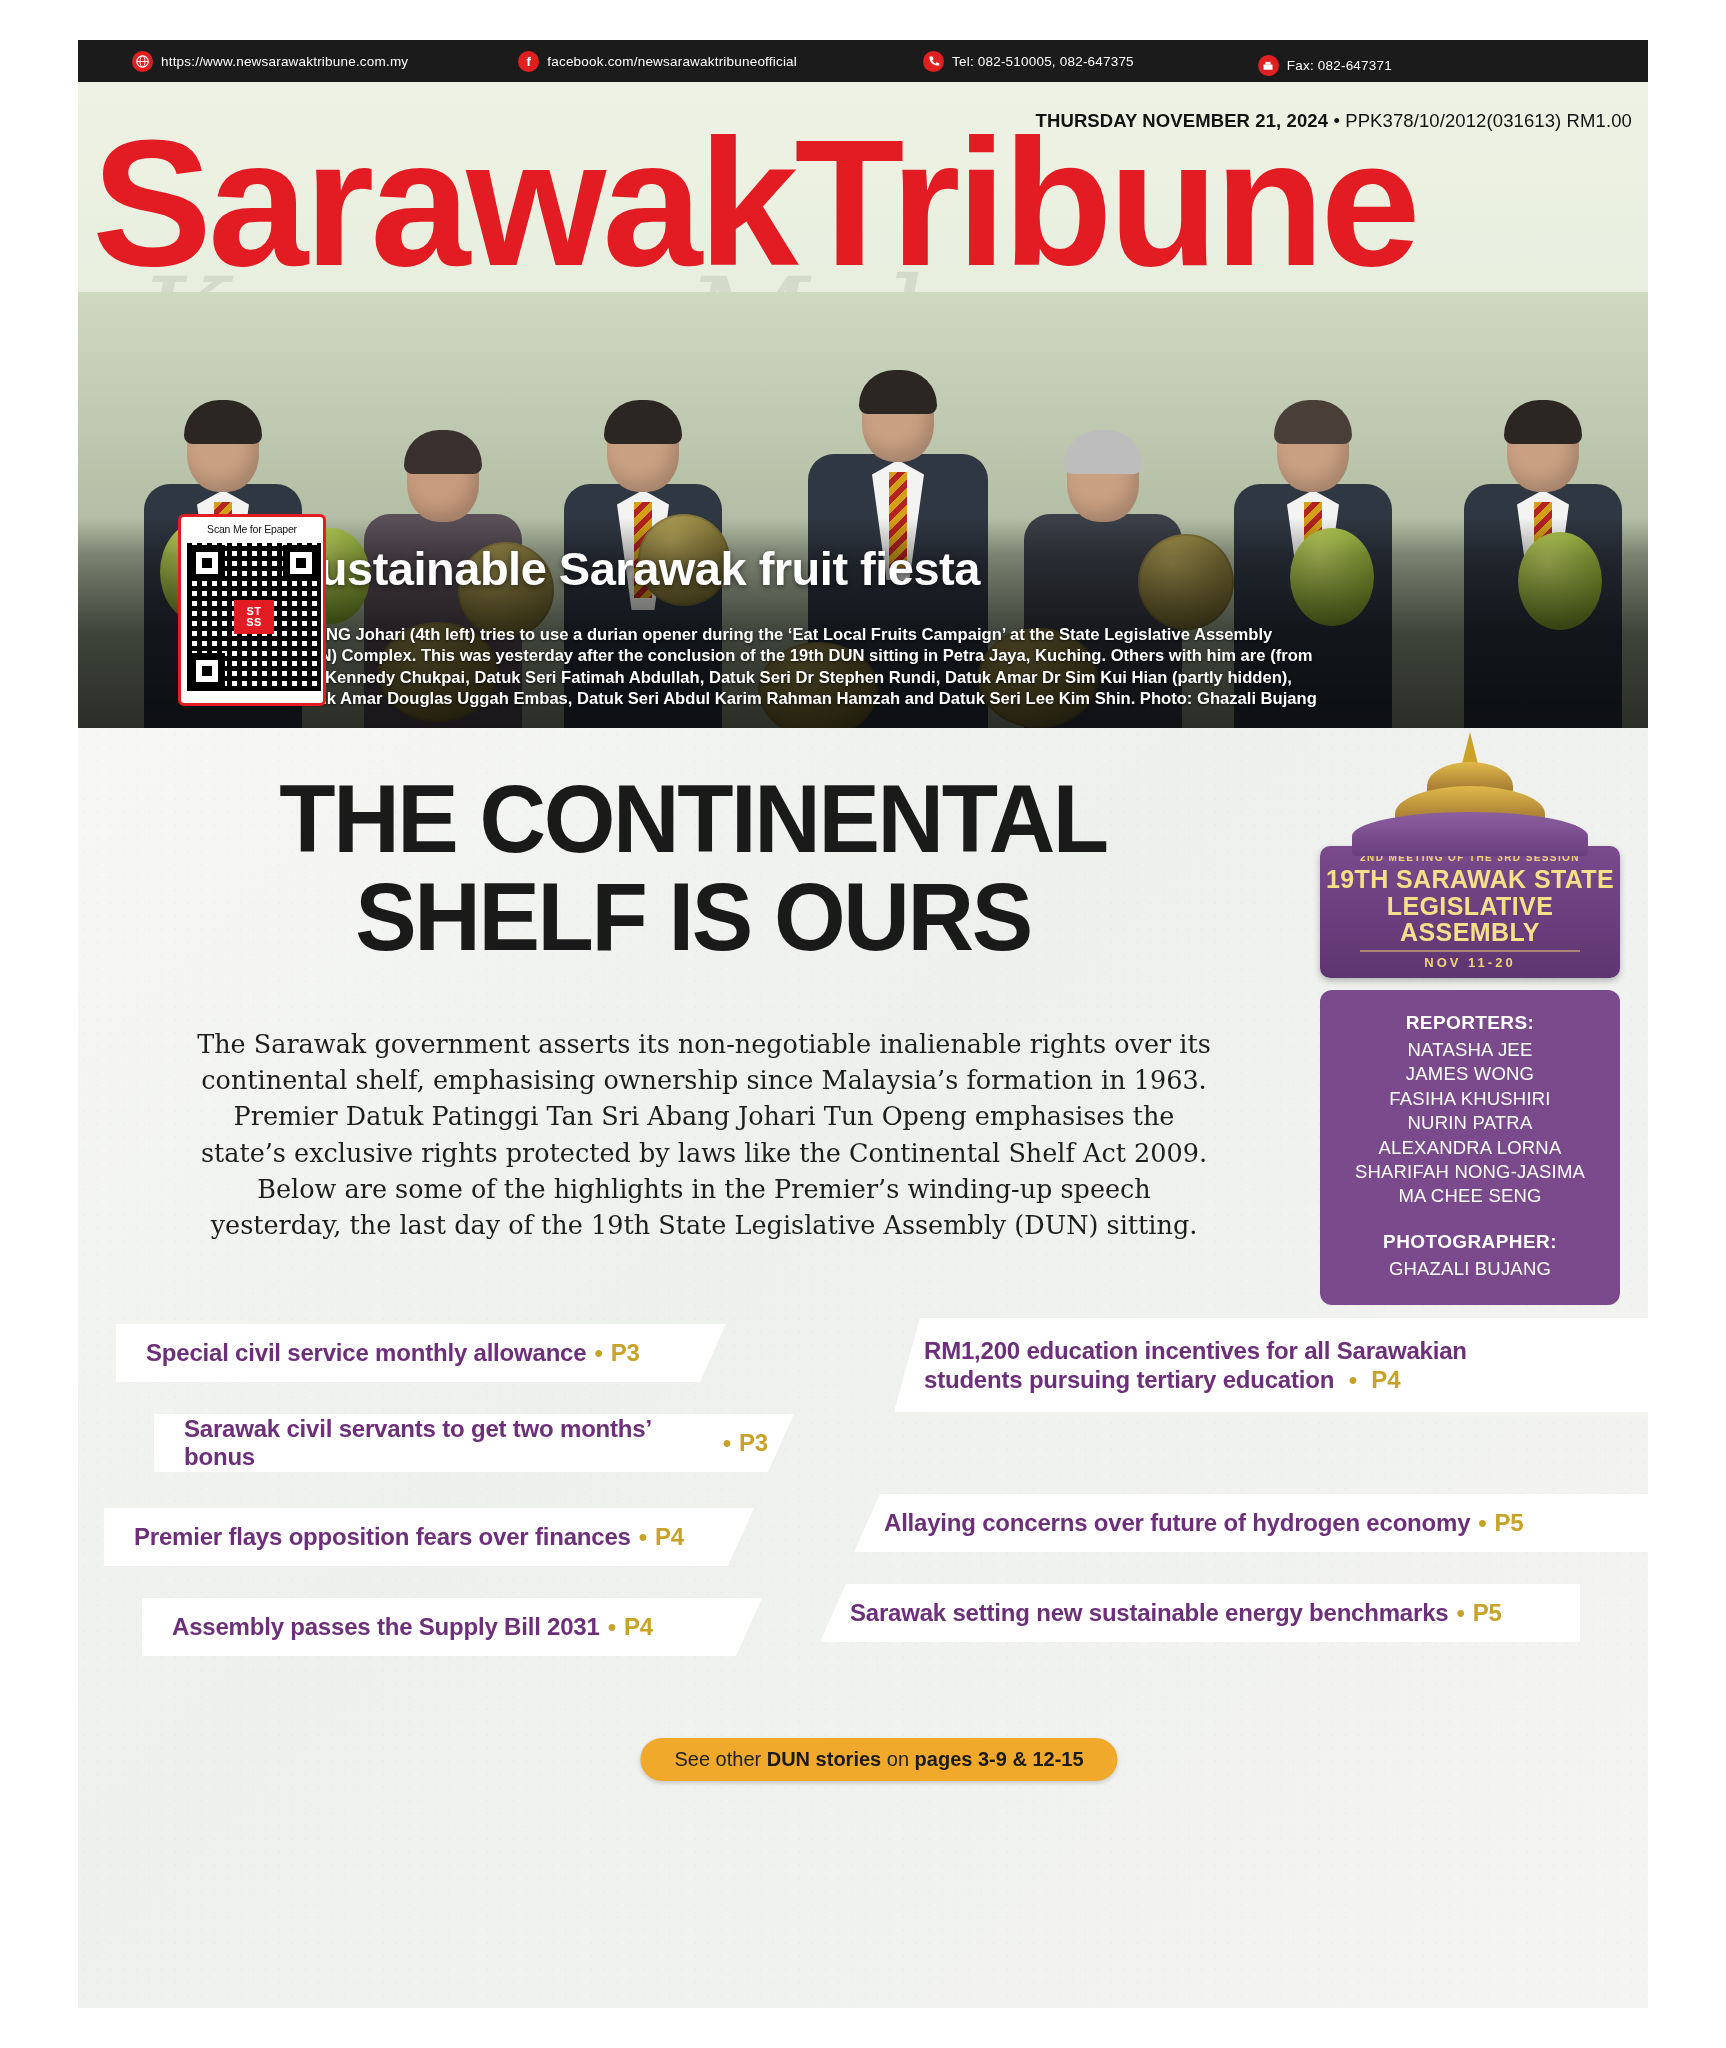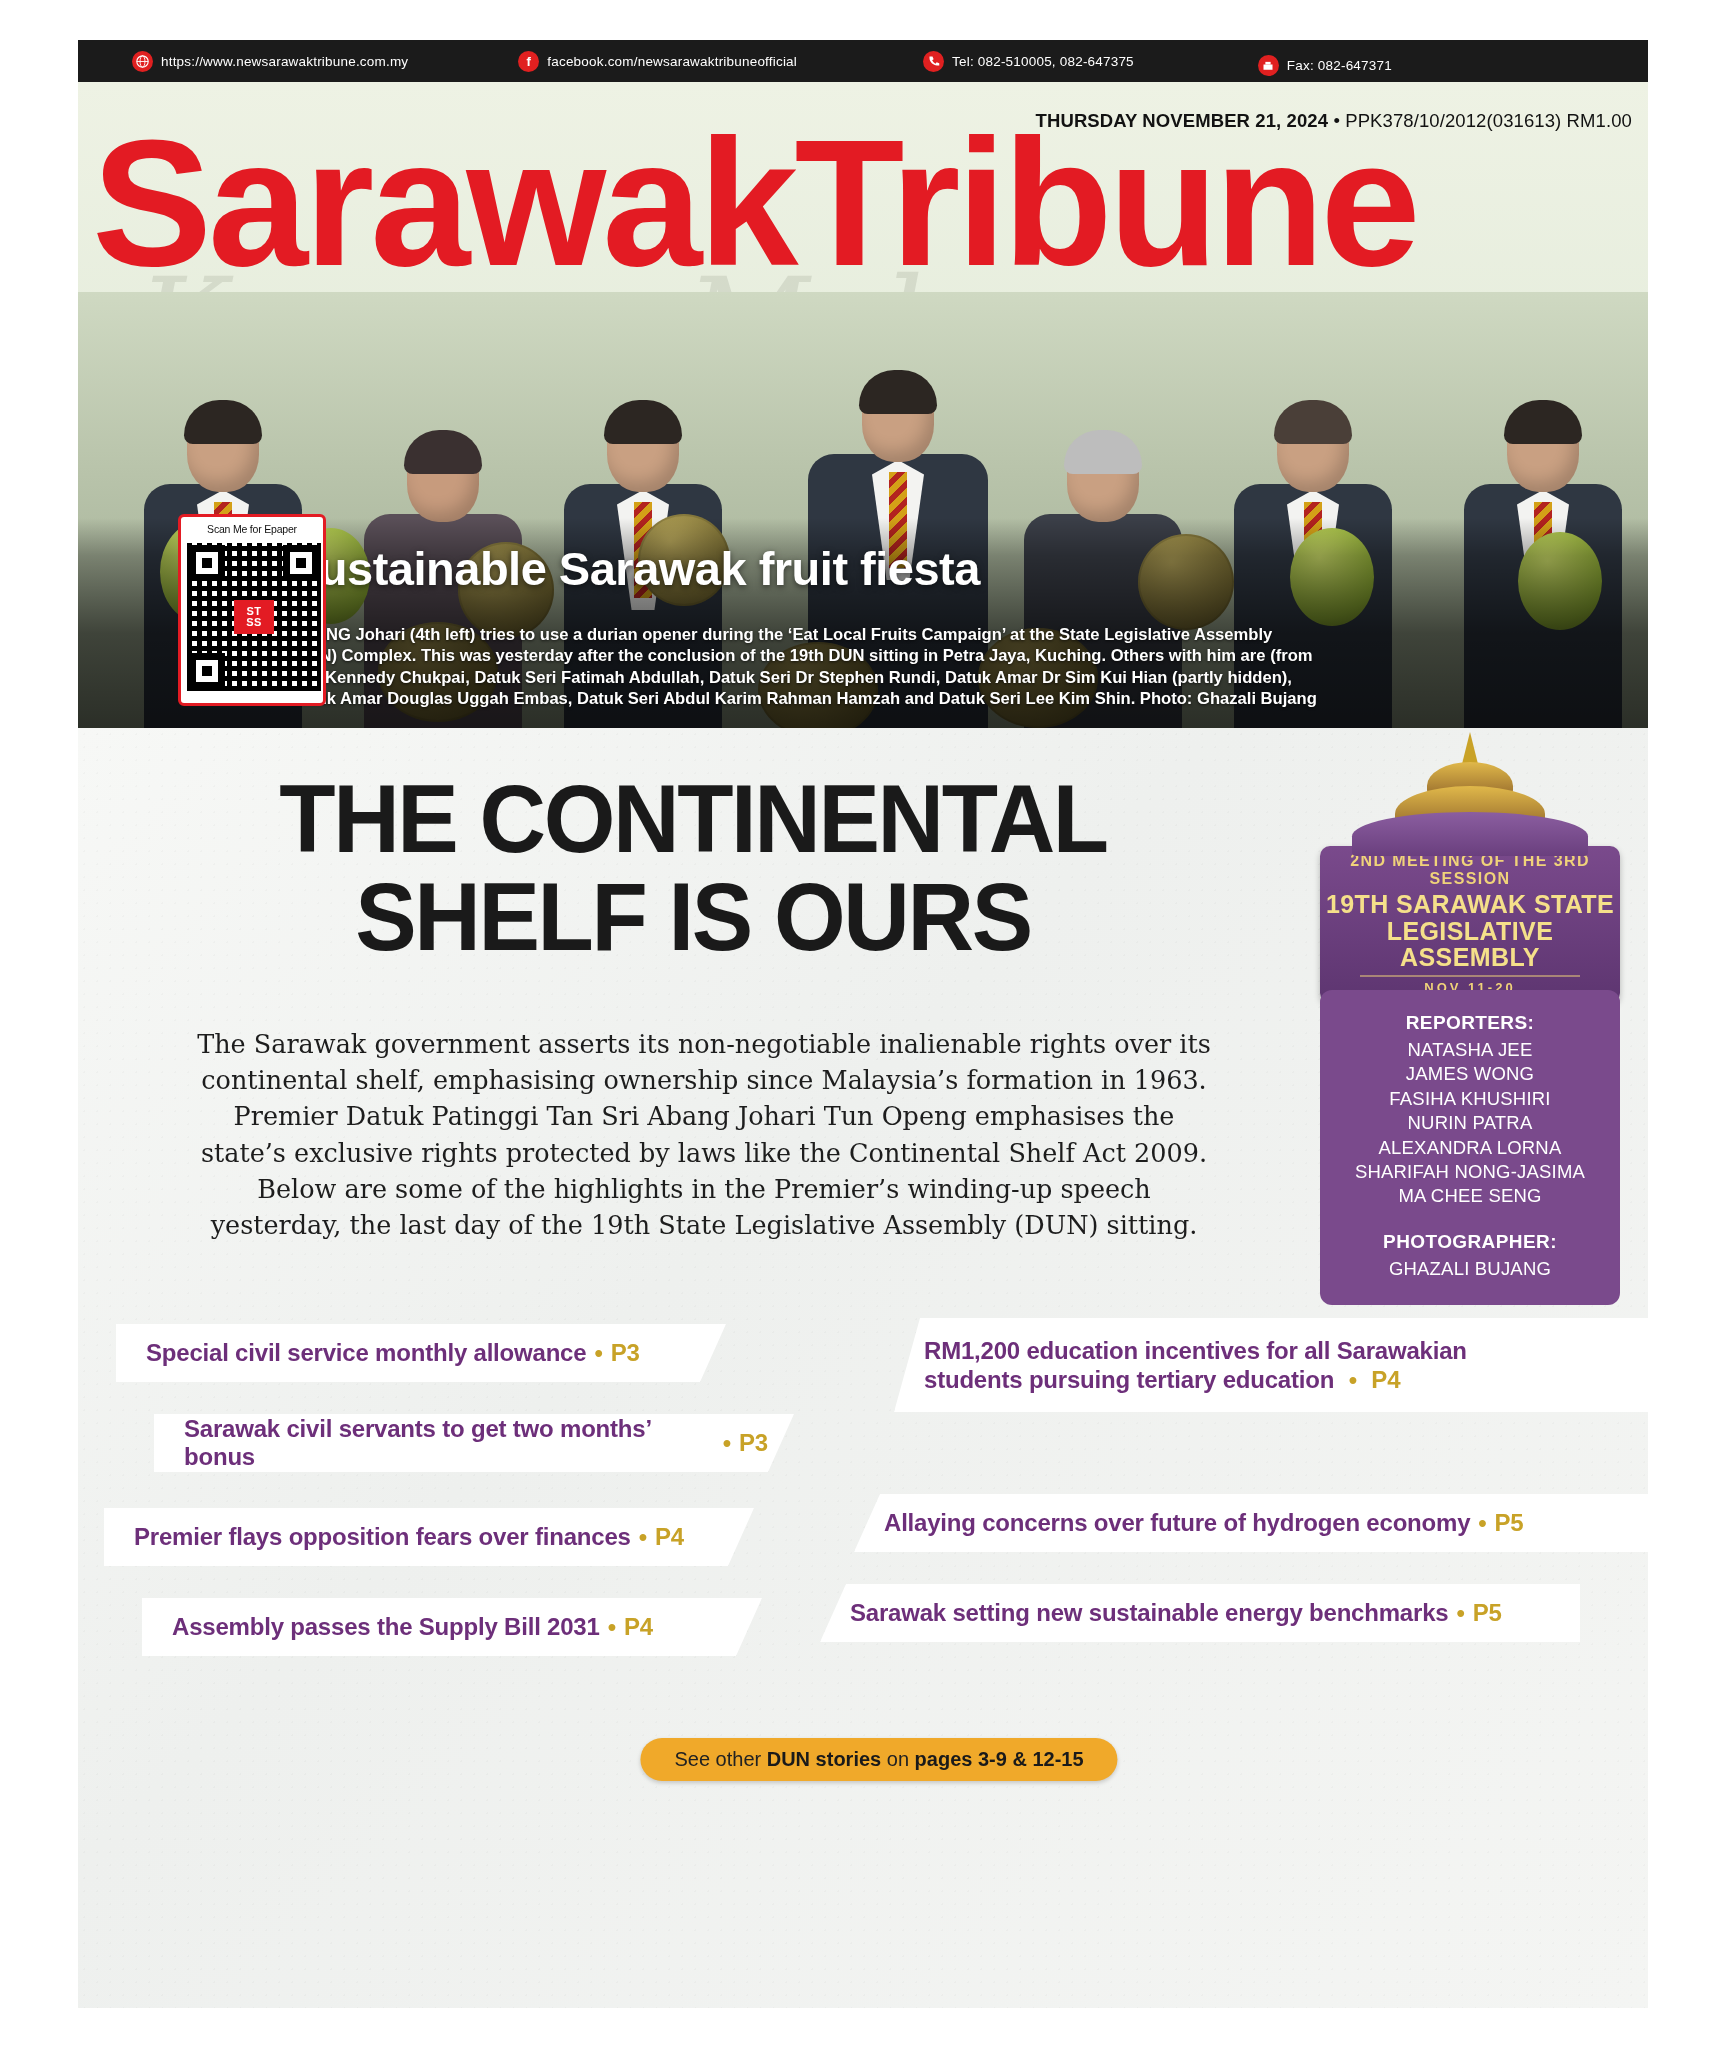--- a/index.html
+++ b/index.html
@@ -324,21 +324,21 @@
      background: linear-gradient(180deg,#8b5ea0,#6a3f7e); border-radius: 50% 50% 4px 4px / 55% 55% 4px 4px;}
   .dun-plate {
     width: 300px;
     background: linear-gradient(180deg,#7a4a8c,#5d3570);
     border-radius: 10px;
     padding: 6px 0 8px;
     box-shadow: 0 3px 6px rgba(0,0,0,0.25);
   }
   .dun-meeting {
     color: #f0d37a;
-    font-size: 16px;
+    font-size: 10px;
     font-weight: bold;
     letter-spacing: 1.4px;
   }
   .dun-title {
     color: #f5e08a;
     font-size: 25px;
     font-weight: bold;
     line-height: 1.06;
     letter-spacing: 0.4px;
     margin: 3px 0 4px;

